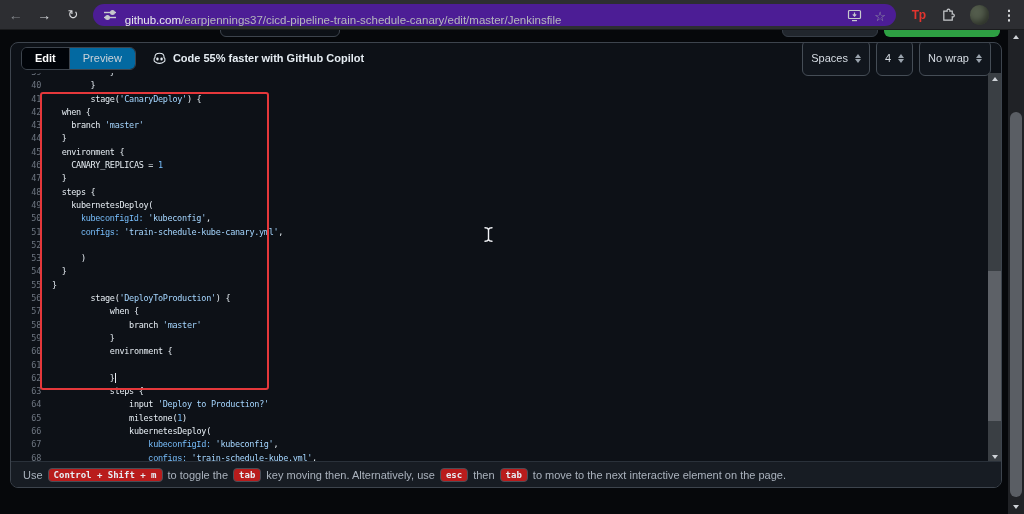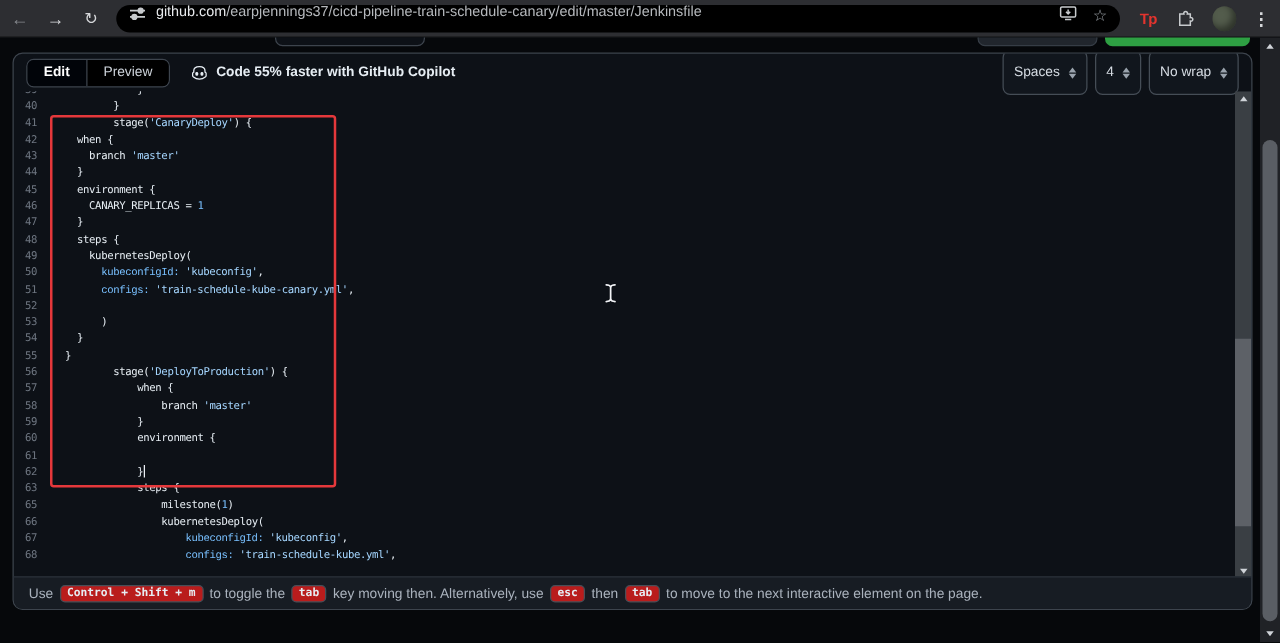--- a/index.html
+++ b/index.html
@@ -6,22 +6,22 @@
   body { font-family:"Liberation Sans", sans-serif; background:#000; }
   .screen { position:relative; width:1024px; height:514px; overflow:hidden; background:#06080b; }
 
   
   .chrome { position:absolute; left:0; top:0; width:1024px; height:30px; background:#2d2e32;
             display:flex; align-items:center; border-bottom:1px solid #1b1c1e; }
   .nav-ic { width:16px; text-align:center; font-size:14px; line-height:30px; cursor:default; }
   .ic-back { color:#84878c; margin-left:8px; }
   .ic-fwd  { color:#d5d7da; margin-left:13px; }
   .ic-reload { color:#d5d7da; margin-left:13px; font-size:13px; }
-  .omnibox { height:22px; width:824px; margin-left:12px; background:#000000; border-radius:11px;
-             display:flex; align-items:flex-start; padding:0 10px; }
+  .omnibox { height:22px; width:824px; margin-left:12px; background:#4c1d95; border-radius:11px;
+             display:flex; align-items:flex-end; padding:0 10px; }
   .url { font-size:11.5px; margin-left:8px; white-space:nowrap; overflow:hidden; flex:1; }
   .url .dom { color:#e8eaed; }
   .url .path { color:#b6b9bd; }
   .omni-right { display:flex; align-items:center; gap:12px; }
   .star { color:#9aa0a6; font-size:13px; }
   .ext-tp { color:#e3342e; font-weight:bold; font-size:12px; margin-left:16px; letter-spacing:-0.5px; }
   .avatar { width:20px; height:20px; border-radius:50%; background:#535c4c; margin-left:14px;
             box-shadow: inset -3px -3px 6px rgba(0,0,0,.45); }
   .kebab { color:#d5d7da; font-size:14px; font-weight:bold; margin-left:13px; margin-right:8px; }
 
@@ -29,27 +29,27 @@
   .page { position:absolute; left:0; top:30px; width:1024px; height:484px; background:#06080b; overflow:hidden; }
 
   .cut-filename { position:absolute; left:220px; top:-4px; width:120px; height:11px;
                   border:1px solid #3d444d; border-radius:0 0 6px 6px; background:#0d1117; }
   .cut-cancel { position:absolute; left:782px; top:-6px; width:96px; height:13px;
                 background:#21262d; border:1px solid #363d46; border-radius:6px; }
   .cut-commit { position:absolute; left:884px; top:-6px; width:116px; height:13px; border-radius:6px; }
 
   
   .panel { position:absolute; left:10px; top:12px; width:992px; height:446px; background:#0d1117;
-           border:1px solid #3d444d; border-radius:8px; overflow:hidden; }
+           border:1px solid #3d444d; border-radius:8px; overflow:hidden;text-align:right; }
 
   .ed-toolbar { height:30px; display:flex; align-items:center; padding:0 10px; }
   .seg { display:flex; height:23px; border:1px solid #3d444d; border-radius:6px; overflow:hidden; }
   .seg .tab { padding:0 13px; font-size:11px; display:flex; align-items:center; }
   .tab-edit { background:#010409; color:#ffffff; font-weight:bold; }
-  .tab-preview { background:#000000; color:#cdd3da; border-left:1px solid #3d444d; }
+  .tab-preview { background:#0369a1; color:#cdd3da; border-left:1px solid #3d444d; }
   .copilot { display:flex; align-items:center; gap:6px; margin-left:16px; color:#e6edf3;
              font-size:11px; font-weight:bold; }
   .ed-toolbar .spacer { flex:1; }
   .selects { display:flex; gap:6px; }
   .select { height:36px; border:1px solid #454d56; border-radius:6px; background:#11161d;
             display:flex; align-items:center; gap:7px; padding:0 8px; color:#d6dce3; font-size:11px; }
   .updown { display:flex; flex-direction:column; gap:1px; }
   .updown i { display:block; width:0; height:0; border-left:3px solid transparent; border-right:3px solid transparent; }
   .updown .u { border-bottom:4px solid #9aa3ad; }
   .updown .d { border-top:4px solid #9aa3ad; }
@@ -281,20 +281,24 @@
             </div>
             <div class="code-line">
               <span class="ln">62</span>
               <span class="src"><span class="c-p">            }</span><span class="caret"></span></span>
             </div>
             <div class="code-line">
               <span class="ln">63</span>
               <span class="src"><span class="c-p">            steps {</span></span>
             </div>
             <div class="code-line">
+              <span class="ln">64</span>
+              <span class="src"><span class="c-p">                input </span><span class="c-s">'Deploy to Production?'</span></span>
+            </div>
+            <div class="code-line">
               <span class="ln">65</span>
               <span class="src"><span class="c-p">                milestone(</span><span class="c-n">1</span><span class="c-p">)</span></span>
             </div>
             <div class="code-line">
               <span class="ln">66</span>
               <span class="src"><span class="c-p">                kubernetesDeploy(</span></span>
             </div>
             <div class="code-line">
               <span class="ln">67</span>
               <span class="src"><span class="c-p">                    </span><span class="c-k">kubeconfigId:</span><span class="c-p"> </span><span class="c-s">'kubeconfig'</span><span class="c-p">,</span></span>

